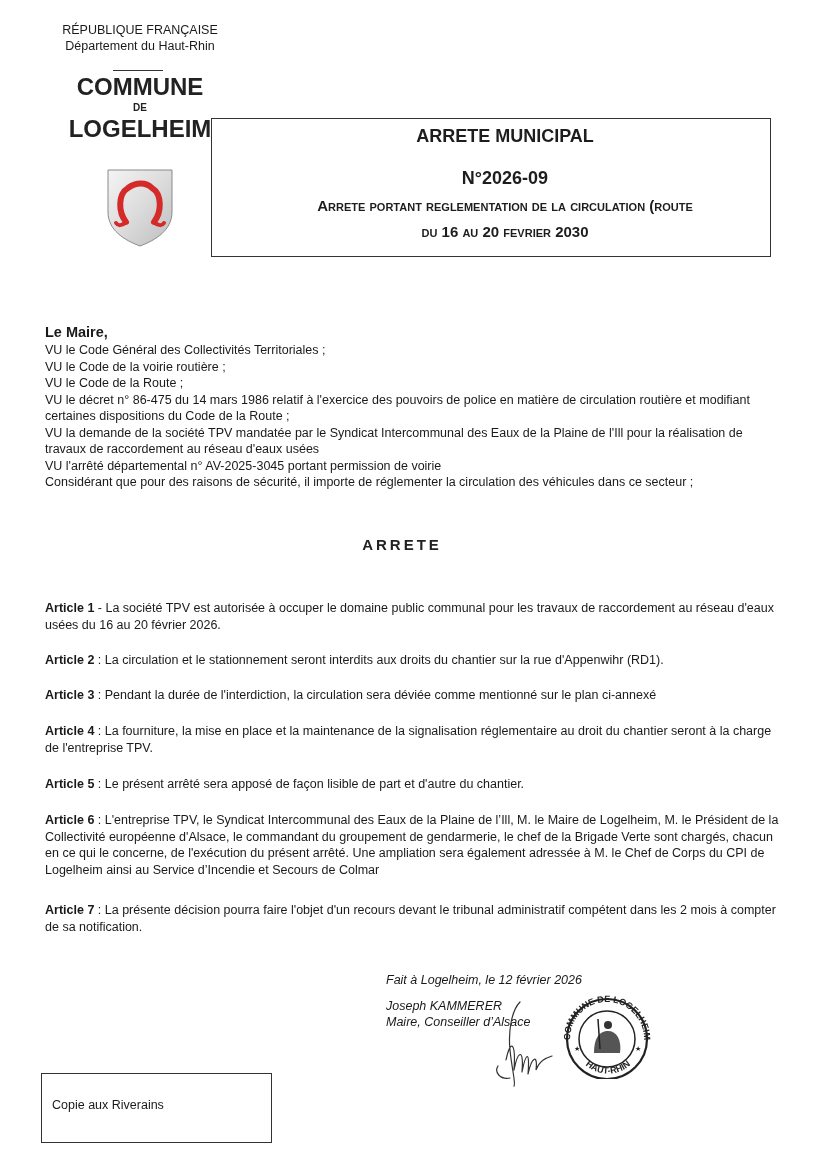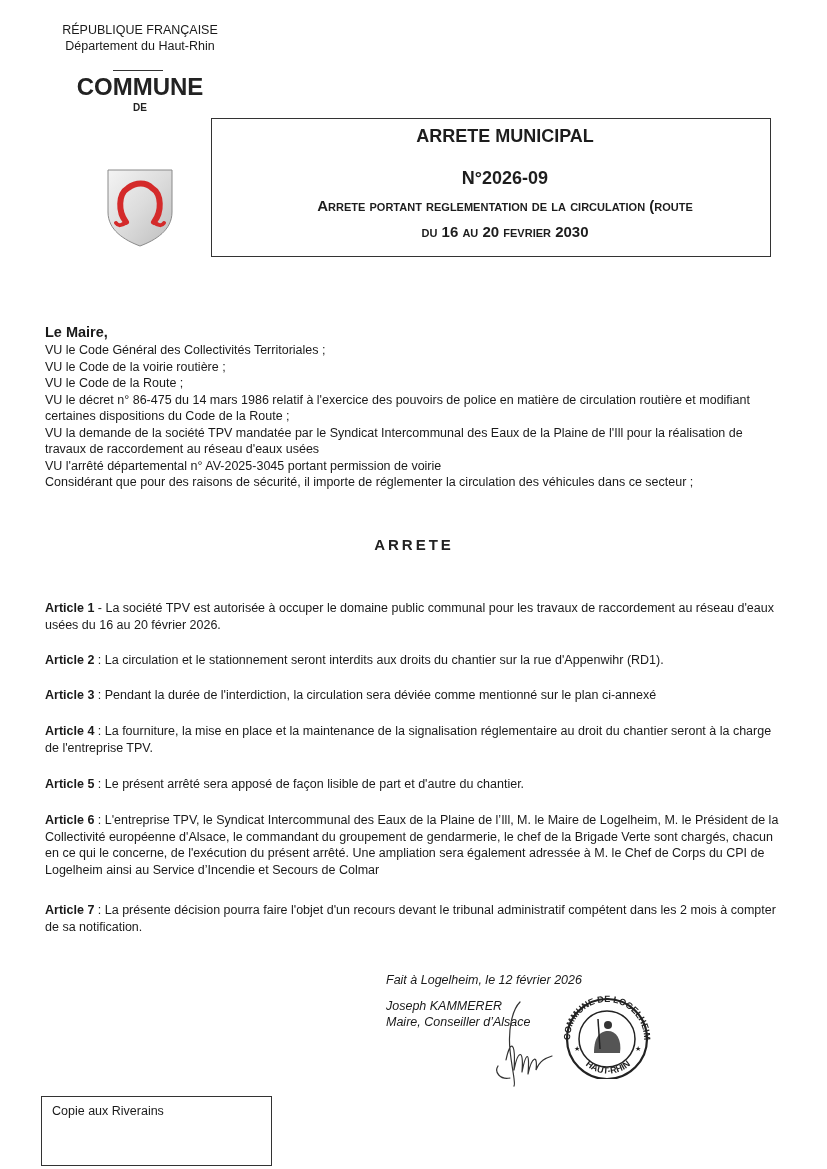--- a/index.html
+++ b/index.html
@@ -25,50 +25,51 @@
   .titlebox .t1 { font-size: 18px; line-height: 22px; margin-top: 6px; display: block; }
   .titlebox .t2 { font-size: 18px; line-height: 22px; margin-top: 20px; display: block; }
   .titlebox .t3 { font-size: 15px; line-height: 22px; margin-top: 6px; display: block; font-variant: small-caps; padding: 0 8px; }
   .titlebox .t4 { font-size: 15px; line-height: 22px; margin-top: 4px; display: block; font-variant: small-caps; }
 
   
   .preamble { left: 45px; top: 322px; width: 735px; font-size: 12.5px; line-height: 16.5px; }
   .preamble .maire { font-weight: bold; font-size: 14.5px; line-height: 20px; display: block; }
   .preamble .line { display: block; }
 
-  .arrete { left: 44px; top: 536px; width: 740px; text-align: center; font-weight: bold; font-size: 15px; letter-spacing: 3px; color: #222; }
+  .arrete { left: 32px; top: 536px; width: 740px; text-align: center; font-weight: bold; font-size: 15px; letter-spacing: 3px; color: #222; }
 
   
   .article { left: 45px; width: 735px; font-size: 12.5px; line-height: 16.5px; }
   .article .lbl { font-weight: bold; }
 
   
   .sig { left: 386px; top: 972px; font-size: 12.5px; line-height: 16.5px; font-style: italic; }
   .sig .date { display: block; margin-bottom: 9px; }
   .sig .line { display: block; }
   .stamp { left: 548px; top: 993px; width: 118px; height: 86px; }
   .signature { left: 486px; top: 1000px; width: 70px; height: 88px; }
 
   
   .copybox {
     left: 41px; top: 1073px; width: 231px; height: 70px; box-sizing: border-box;
-    border: 1.2px solid #333; padding: 7px 10px; font-size: 12.5px; margin-top: 23px;
+    border: 1.2px solid #333; padding: 24px 10px; font-size: 12.5px;
   }
 </style>
 </head>
 <body>
 
 <div class="abs rep">
   <div>RÉPUBLIQUE FRANÇAISE</div>
   <div>Département du Haut-Rhin</div>
 </div>
 <div class="abs rule"></div>
 <div class="abs commune">
   <span class="big">COMMUNE</span>
   <span class="de">DE</span>
+  <span class="big">LOGELHEIM</span>
 </div>
 <div class="abs crest">
   <svg width="68" height="80" viewBox="0 0 68 80">
     <defs>
       <linearGradient id="sg" x1="0" y1="0" x2="1" y2="1">
         <stop offset="0" stop-color="#f4f4f4"></stop>
         <stop offset="0.5" stop-color="#dcdcdc"></stop>
         <stop offset="1" stop-color="#bdbdbd"></stop>
       </linearGradient>
     </defs>

